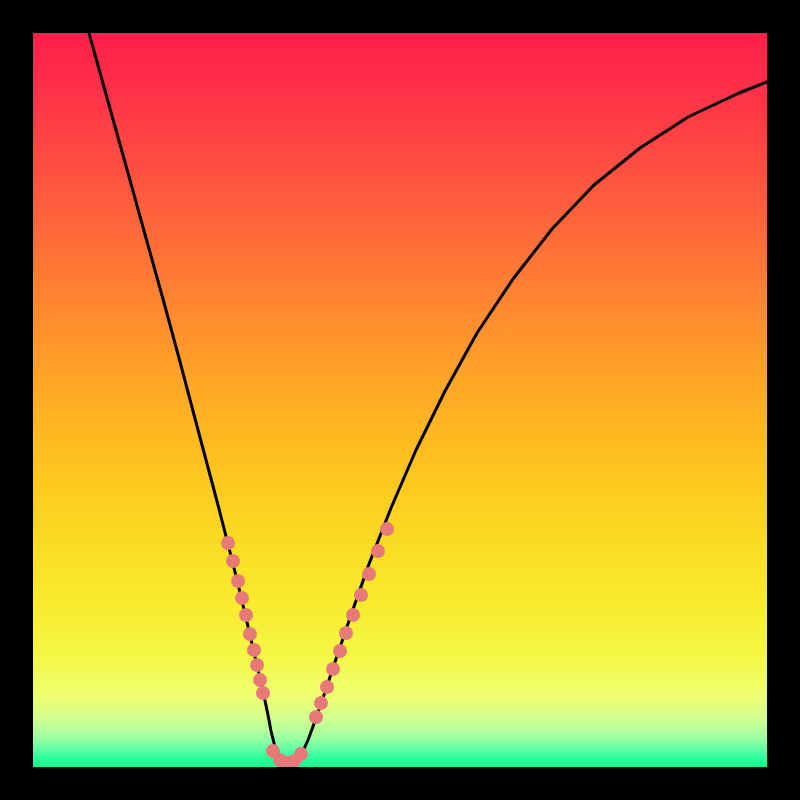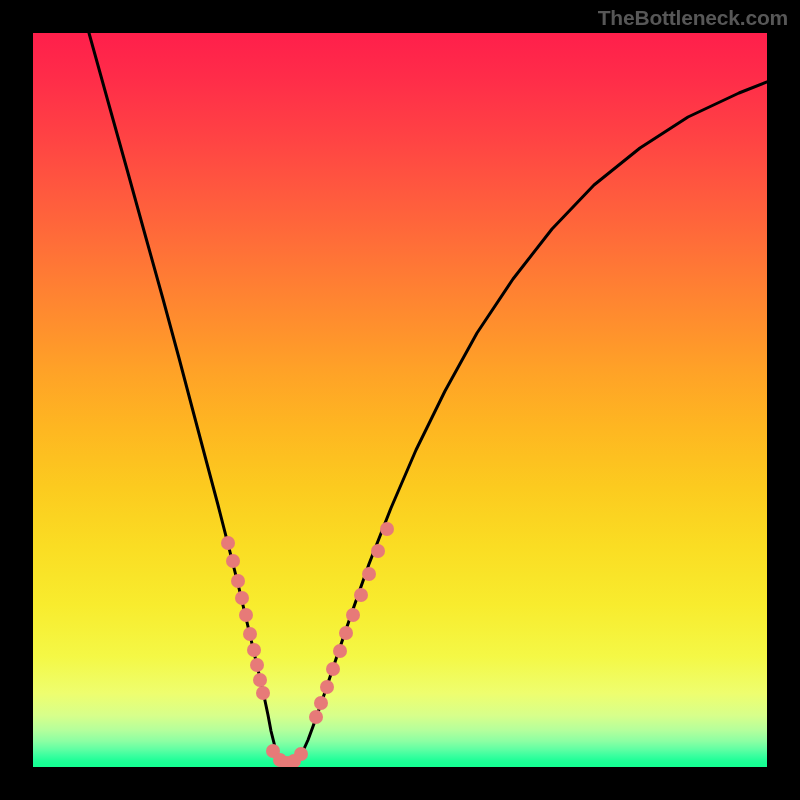--- a/index.html
+++ b/index.html
@@ -67,21 +67,20 @@
     position: absolute;
     inset: 0;
     width: 734px;
     height: 734px;
   }
 </style>
 </head>
 <body>
 
 <div class="frame">
-  <div class="watermark">TheBottleneck.com</div>
 
   <div class="plot">
     <div class="gradient"></div>
     <svg class="curve" viewBox="0 0 734 734">
       <g id="svg-content">
           <path d="M56 0 L76 72 L95 140 L113 205 L130 266 L146 325 L160 378 L173 427 L185 472 L196 515 L205 551 L213 585 L220 615 L226 641 L231 663 L235 682 L238 698 L241 710 L243 718 L245 724 L247 728 L250 730 L254 731 L258 731 L261 730 L264 728 L267 724 L270 718 L275 707 L282 688 L291 662 L303 626 L318 582 L336 531 L358 475 L383 417 L412 358 L444 300 L480 246 L519 196 L561 152 L607 115 L655 84 L706 60 L734 49" fill="none" stroke="#000000" stroke-width="3" stroke-linecap="round" stroke-linejoin="round"></path>
           <circle cx="195" cy="510" r="7" fill="#e77a78"></circle>
           <circle cx="200" cy="528" r="7" fill="#e77a78"></circle>
           <circle cx="205" cy="548" r="7" fill="#e77a78"></circle>
           <circle cx="209" cy="565" r="7" fill="#e77a78"></circle>

